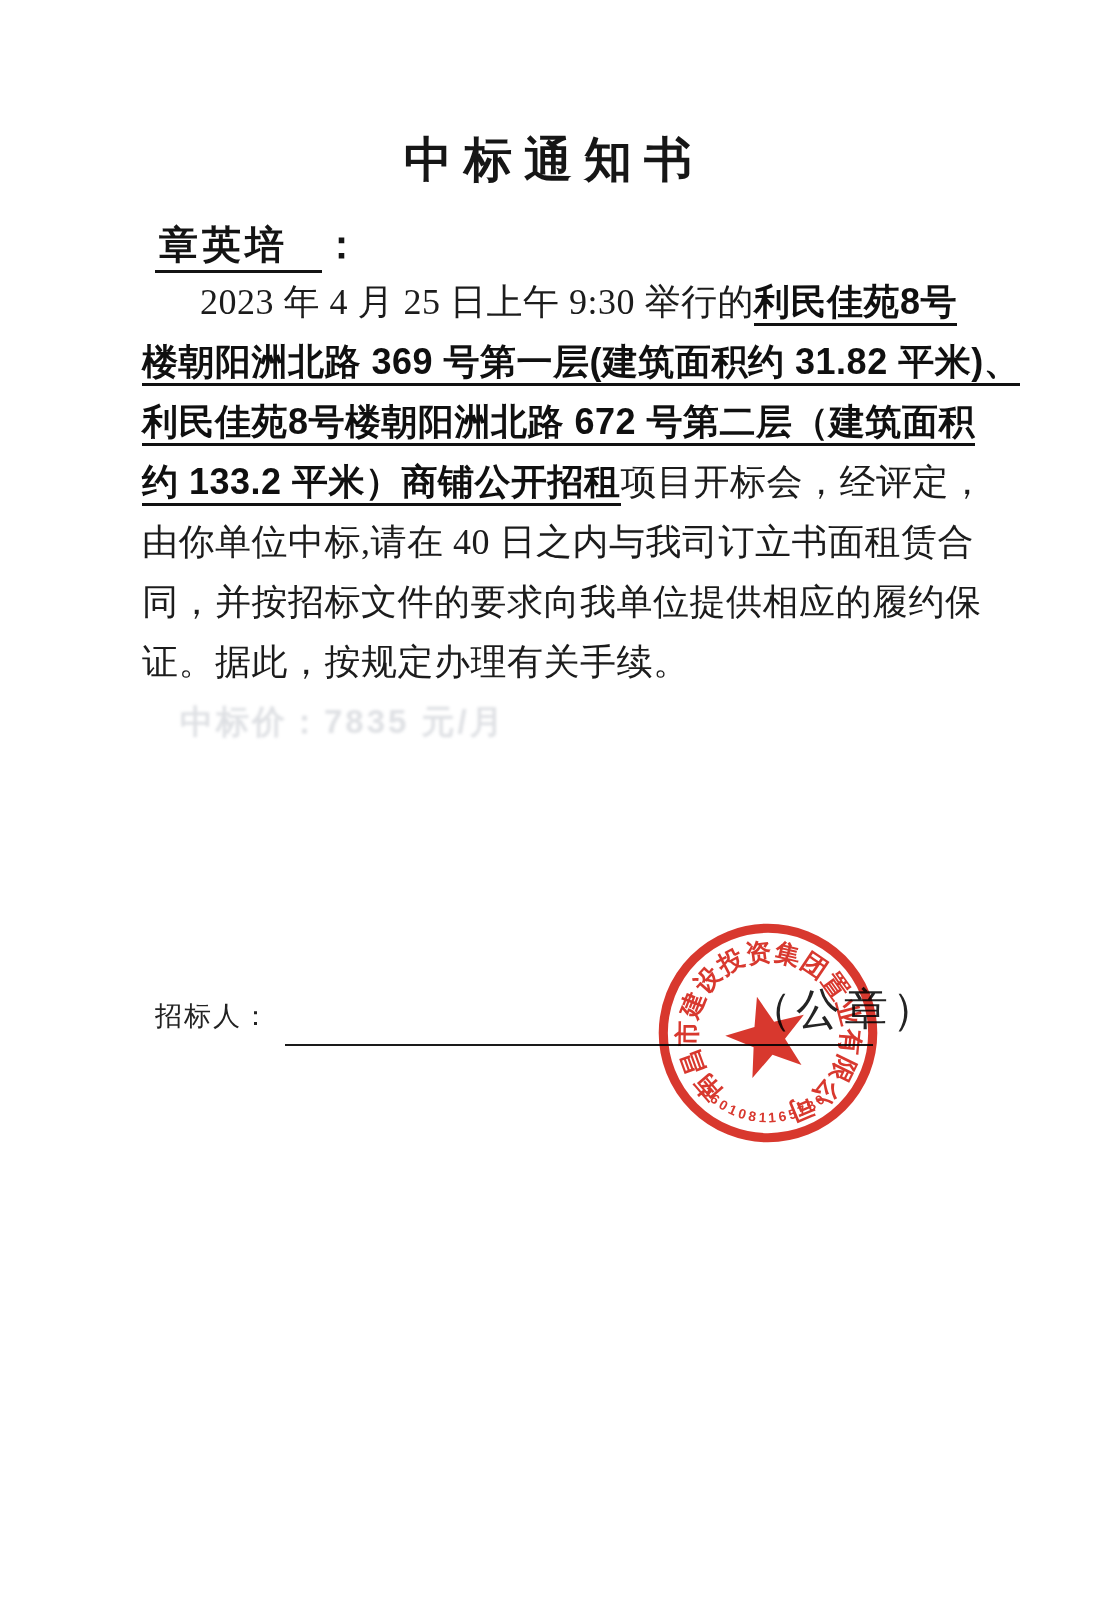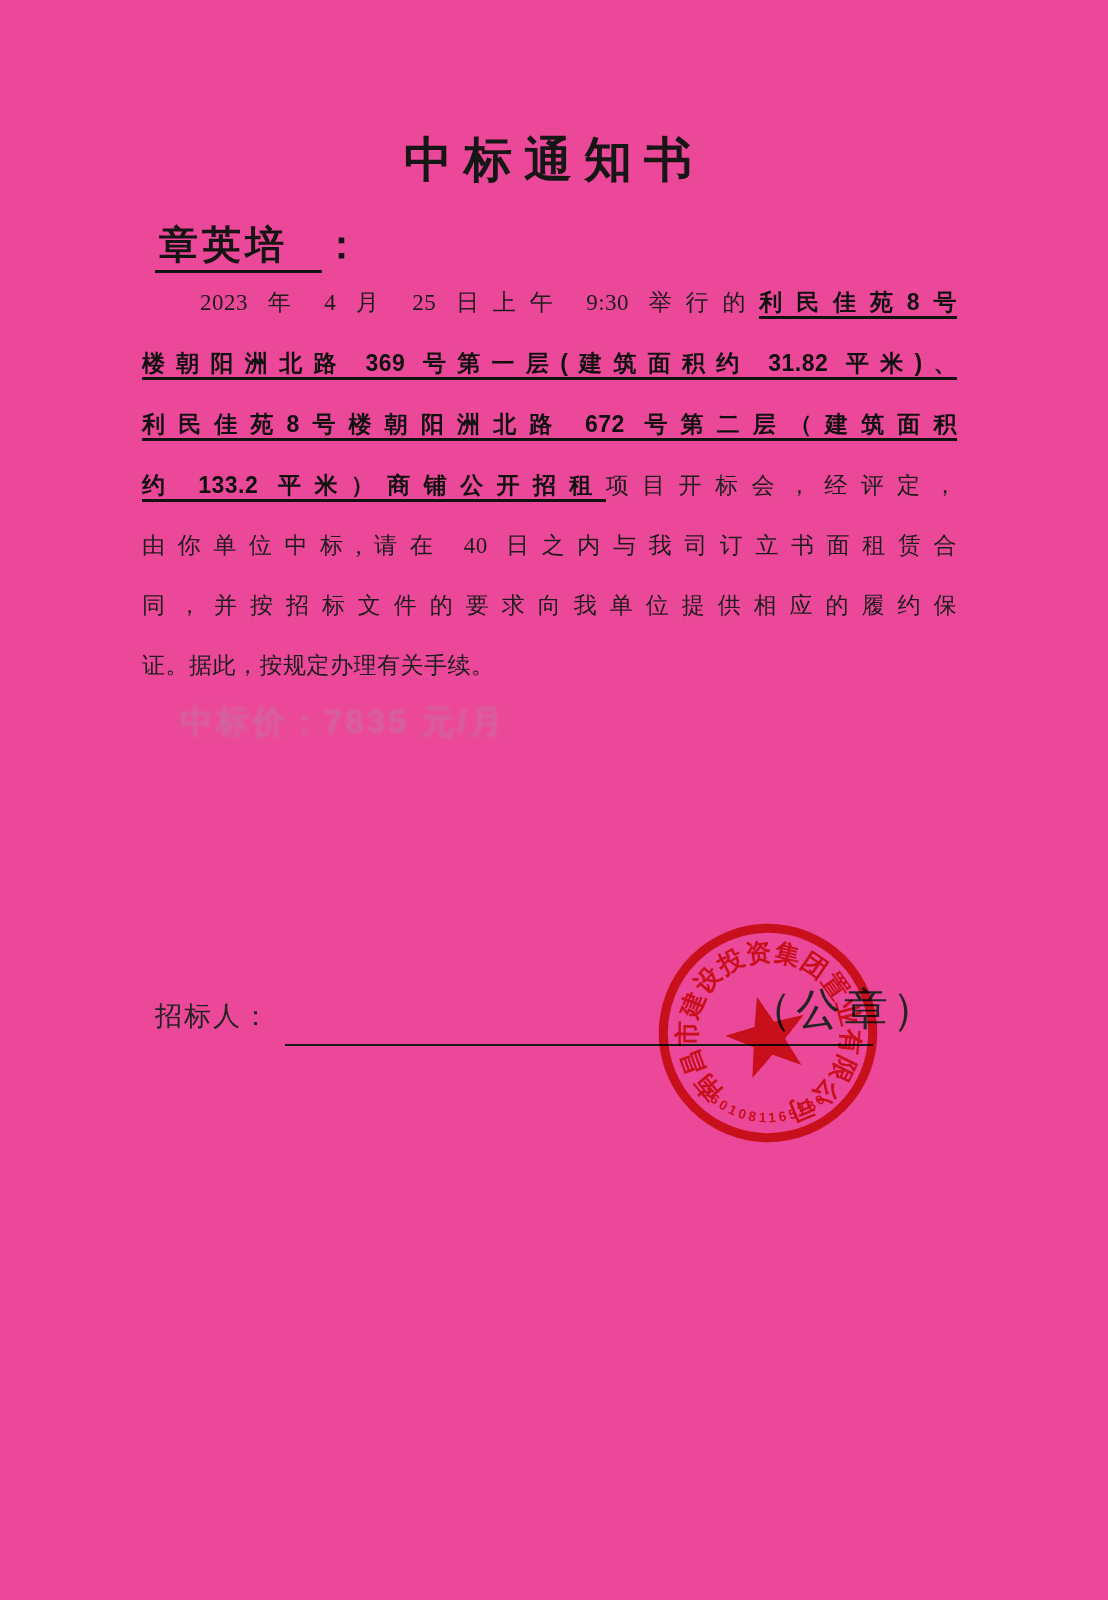--- a/index.html
+++ b/index.html
@@ -1,36 +1,36 @@
 <!DOCTYPE html>
 <html><head>
 <meta charset="utf-8">
 <style>
   html,body { margin:0; padding:0; background:#e8e8e8; }
   .page {
     position:relative; width:1108px; height:1600px; margin:0 auto;
-    background:#ec4899; overflow:hidden;
+    background:#ffffff; overflow:hidden;
     font-family:"Liberation Serif","DejaVu Serif",serif;
     color:#1b1b1b;
   }
   .title {
     position:absolute; top:128px; left:0; width:1108px;
     text-align:center; font-size:48px; font-weight:700; letter-spacing:12px;
     color:#161616;
   }
   .salutation {
     position:absolute; top:218px; left:155px; font-size:39px; font-weight:700;
     font-family:"Liberation Sans","DejaVu Sans",sans-serif; color:#141414;
   }
   .salutation .name {
     border-bottom:3px solid #141414; padding:0 34px 4px 4px; letter-spacing:4px;
   }
   .body-paragraph {
     position:absolute; top:272px; left:142px; width:815px;
-    font-size:23px; line-height:60px; letter-spacing:0.5px; color:#1c1c1c;
+    font-size:36px; line-height:60px; letter-spacing:0.5px; color:#1c1c1c;
   }
   .line { text-align:justify; white-space:nowrap; }
   .line.fill { text-align-last:justify; }
   .line.indent { text-indent:58px; }
   .bu {
     font-weight:700;
     font-family:"Liberation Sans","DejaVu Sans",sans-serif;
     border-bottom:3.5px solid #111; padding-bottom:1px; color:#101010;
   }
   .r { font-weight:400; }

